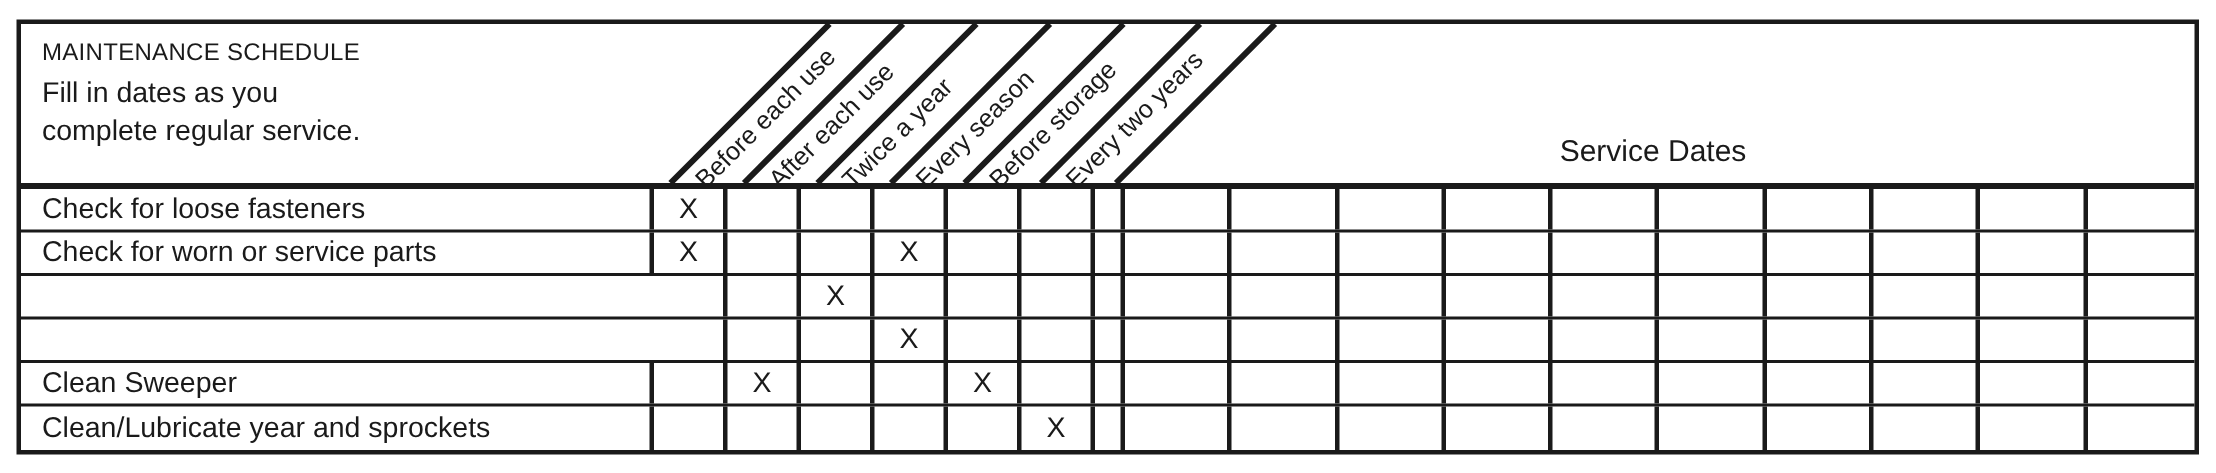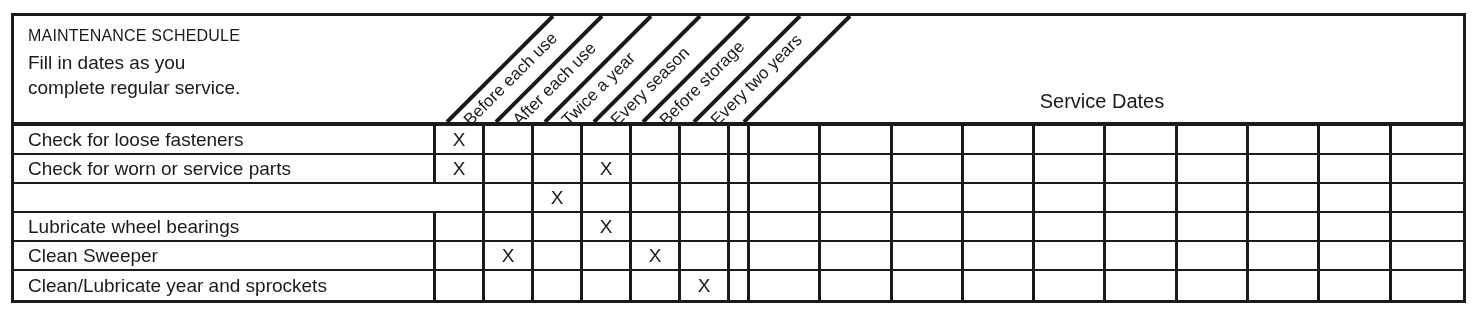--- a/index.html
+++ b/index.html
@@ -279,23 +279,20 @@
           <div class="date-cell" style="left: 878.6px; width: 71.3px;"></div>
           <div class="date-cell" style="left: 949.9px; width: 71.3px;"></div>
           <div class="date-cell" style="left: 1021.2px; width: 71.3px;"></div>
           <div class="date-cell" style="left: 1092.5px; width: 71.3px;"></div>
           <div class="date-cell" style="left: 1163.8px; width: 71.3px;"></div>
           <div class="date-cell" style="left: 1235.1px; width: 71.3px;"></div>
           <div class="date-cell" style="left: 1306.4px; width: 71.3px;"></div>
           <div class="date-cell edge" style="left: 1377.7px; width: 71.3px;"></div>
         </div>
         <div class="grid-row">
-          <div class="task-cell">
-            <span class="task-text">Lubricate wheel bearings</span>
-          </div>
           <div class="freq-cell" style="left: 422px; width: 49px;"></div>
           <div class="freq-cell" style="left: 471px; width: 49px;"></div>
           <div class="freq-cell" style="left: 520px; width: 49px;"></div>
           <div class="freq-cell" style="left: 569px; width: 49px;">
             <span class="mark">X</span>
           </div>
           <div class="freq-cell" style="left: 618px; width: 49px;"></div>
           <div class="freq-cell" style="left: 667px; width: 49px;"></div>
           <div class="double-rule"></div>
           <div class="date-cell" style="left: 736px; width: 71.3px;"></div>

